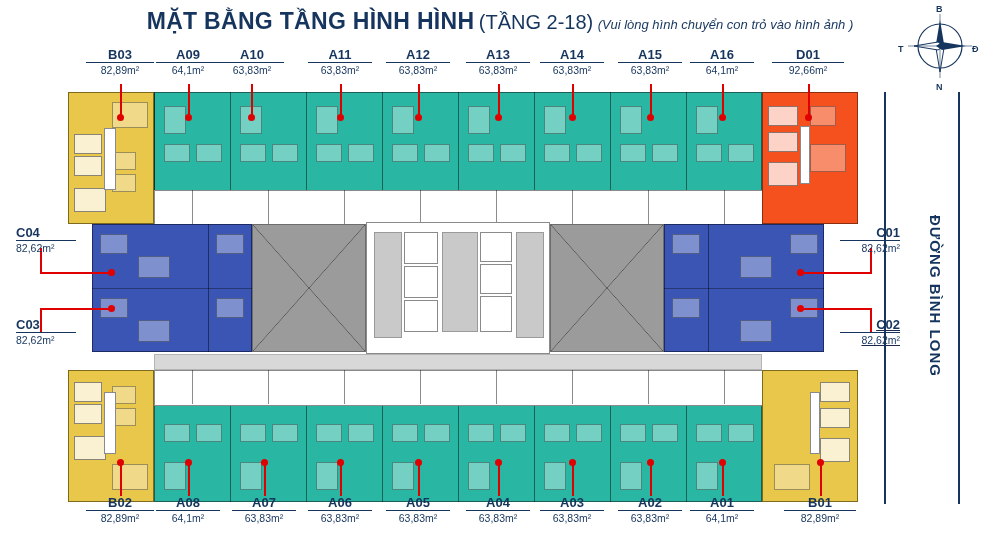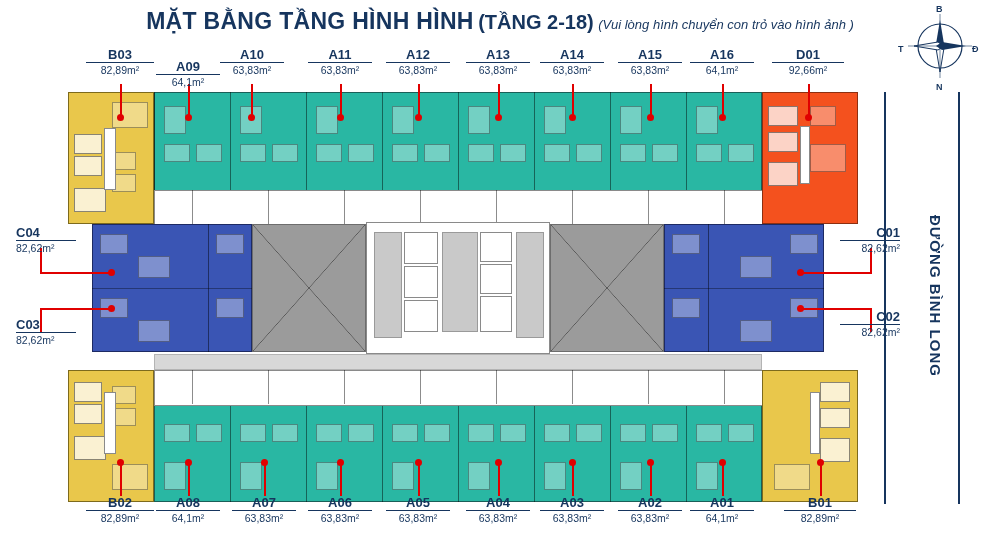--- a/index.html
+++ b/index.html
@@ -17,21 +17,21 @@
   .title-bar{
     position:absolute;left:0;top:8px;width:1000px;
     text-align:center;
     white-space:nowrap;
   }
   .title-main{
     font-size:23px;font-weight:bold;letter-spacing:.3px;
     color:#16355e;
   }
   .title-sub{
-    font-size:20px;font-weight:bold;color:#16355e;
+    font-size:20px;font-weight:normal;color:#16355e;
   }
   .title-note{
     font-size:13px;font-style:italic;font-weight:normal;color:#16355e;
   }
 
   
   .compass{position:absolute;left:900px;top:6px;width:80px;height:80px;}
 
   
   .plate{position:absolute;left:68px;top:92px;width:790px;height:410px;}
@@ -329,21 +329,21 @@
   <div class="leader leader-v" style="left:870px;top:248px;height:26px;"></div>
   <div class="dot" style="left:797px;top:269px;"></div>
   <div class="leader leader-h" style="left:800px;top:308px;width:72px;"></div>
   <div class="leader leader-v" style="left:870px;top:308px;height:24px;"></div>
   <div class="dot" style="left:797px;top:305px;"></div>
 
   <div class="lbl" style="left:86px;top:48px;width:68px;">
     <div class="code">B03</div>
     <div class="area">82,89m²</div>
   </div>
-  <div class="lbl" style="left:156px;top:60px;width:64px;">
+  <div class="lbl" style="left:156px;top:48px;width:64px;">
     <div class="code">A09</div>
     <div class="area">64,1m²</div>
   </div>
   <div class="lbl" style="left:220px;top:48px;width:64px;">
     <div class="code">A10</div>
     <div class="area">63,83m²</div>
   </div>
   <div class="lbl" style="left:308px;top:48px;width:64px;">
     <div class="code">A11</div>
     <div class="area">63,83m²</div>
@@ -419,21 +419,21 @@
     <div class="area">82,62m²</div>
   </div>
   <div class="lbl side" style="left:16px;top:318px;width:60px;">
     <div class="code">C03</div>
     <div class="area">82,62m²</div>
   </div>
   <div class="lbl side-r" style="left:840px;top:226px;width:60px;">
     <div class="code">C01</div>
     <div class="area">82,62m²</div>
   </div>
-  <div class="lbl side-r" style="left:840px;top:310px;width:60px;">
+  <div class="lbl side-r" style="left:840px;top:318px;width:60px;text-decoration:underline;">
     <div class="code">C02</div>
     <div class="area">82,62m²</div>
   </div>
 
   <div class="road-l"></div>
   <div class="road-r"></div>
   <div class="road-label">ĐƯỜNG BÌNH LONG</div>
 
 </div>
 

